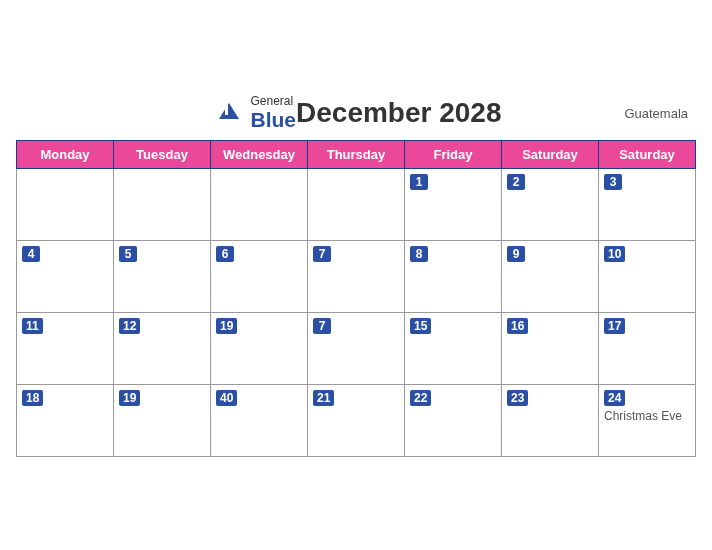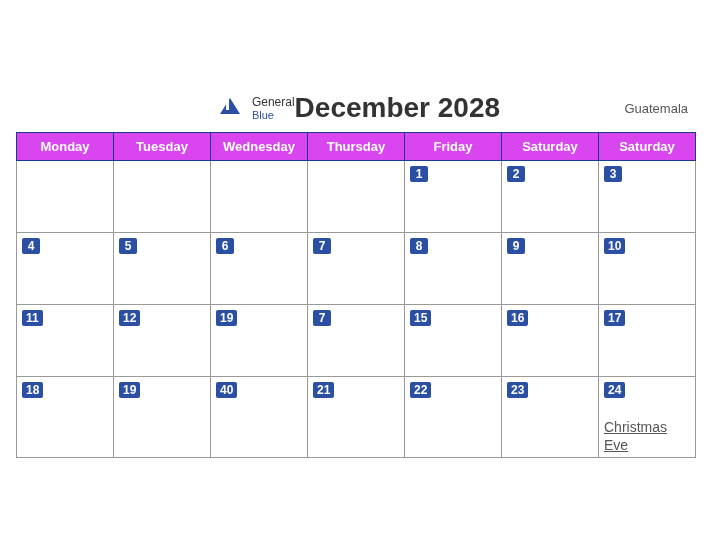--- a/index.html
+++ b/index.html
@@ -46,21 +46,21 @@
       color: #555;
       top: 50%;
       transform: translateY(-50%);
     }
     .calendar-table {
       width: 100%;
       border-collapse: collapse;
       border: 1px solid #999;
     }
     .calendar-table thead tr {
-      background-color: #d946ef;
+      background-color: #ec4899;
     }
     .calendar-table thead th {
       color: #fff;
       font-size: 13px;
       font-weight: bold;
       text-align: center;
       padding: 6px 4px;
       border: 1px solid #1a3a8a;
     }
     .calendar-table tbody tr {
@@ -77,46 +77,45 @@
       font-weight: bold;
       color: #fff;
       background-color: #2b4fa3;
       display: inline-block;
       padding: 1px 4px;
       border-radius: 2px;
       min-width: 18px;
       text-align: center;
     }
     .day-event {
-      font-size: 14px;
+      font-size: 12px;
       color: #555;
-      margin-top: 20px;
+      margin-top: 3px;
       line-height: 1.3;
-      text-decoration: underline;
     }
     .empty-cell {
       background: #fff;
     }
   </style>
 </head>
 <body>
 
 <div class="calendar-wrapper">
   <div class="calendar-header">
     <div class="logo-area">
       <div class="logo-text-row">
         <svg width="36" height="28" viewBox="0 0 36 28">
           <rect x="0" y="0" width="36" height="28" fill="#fff"></rect>
 
           <polygon points="18,4 28,20 8,20" fill="#2b4fa3"></polygon>
           <rect x="14" y="6" width="3" height="10" fill="#fff"></rect>
         </svg>
         <div>
           <div style="font-size:12px;color:#333;">General</div>
-          <div style="font-size:11px;font-weight:normal;color:#2b4fa3;">Blue</div>
+          <div style="font-size:21px;font-weight:bold;color:#2b4fa3;">Blue</div>
         </div>
       </div>
     </div>
     <div class="calendar-title">December 2028</div>
     <div class="country-label">Guatemala</div>
   </div>
 
   <table class="calendar-table">
     <thead>
       <tr>

